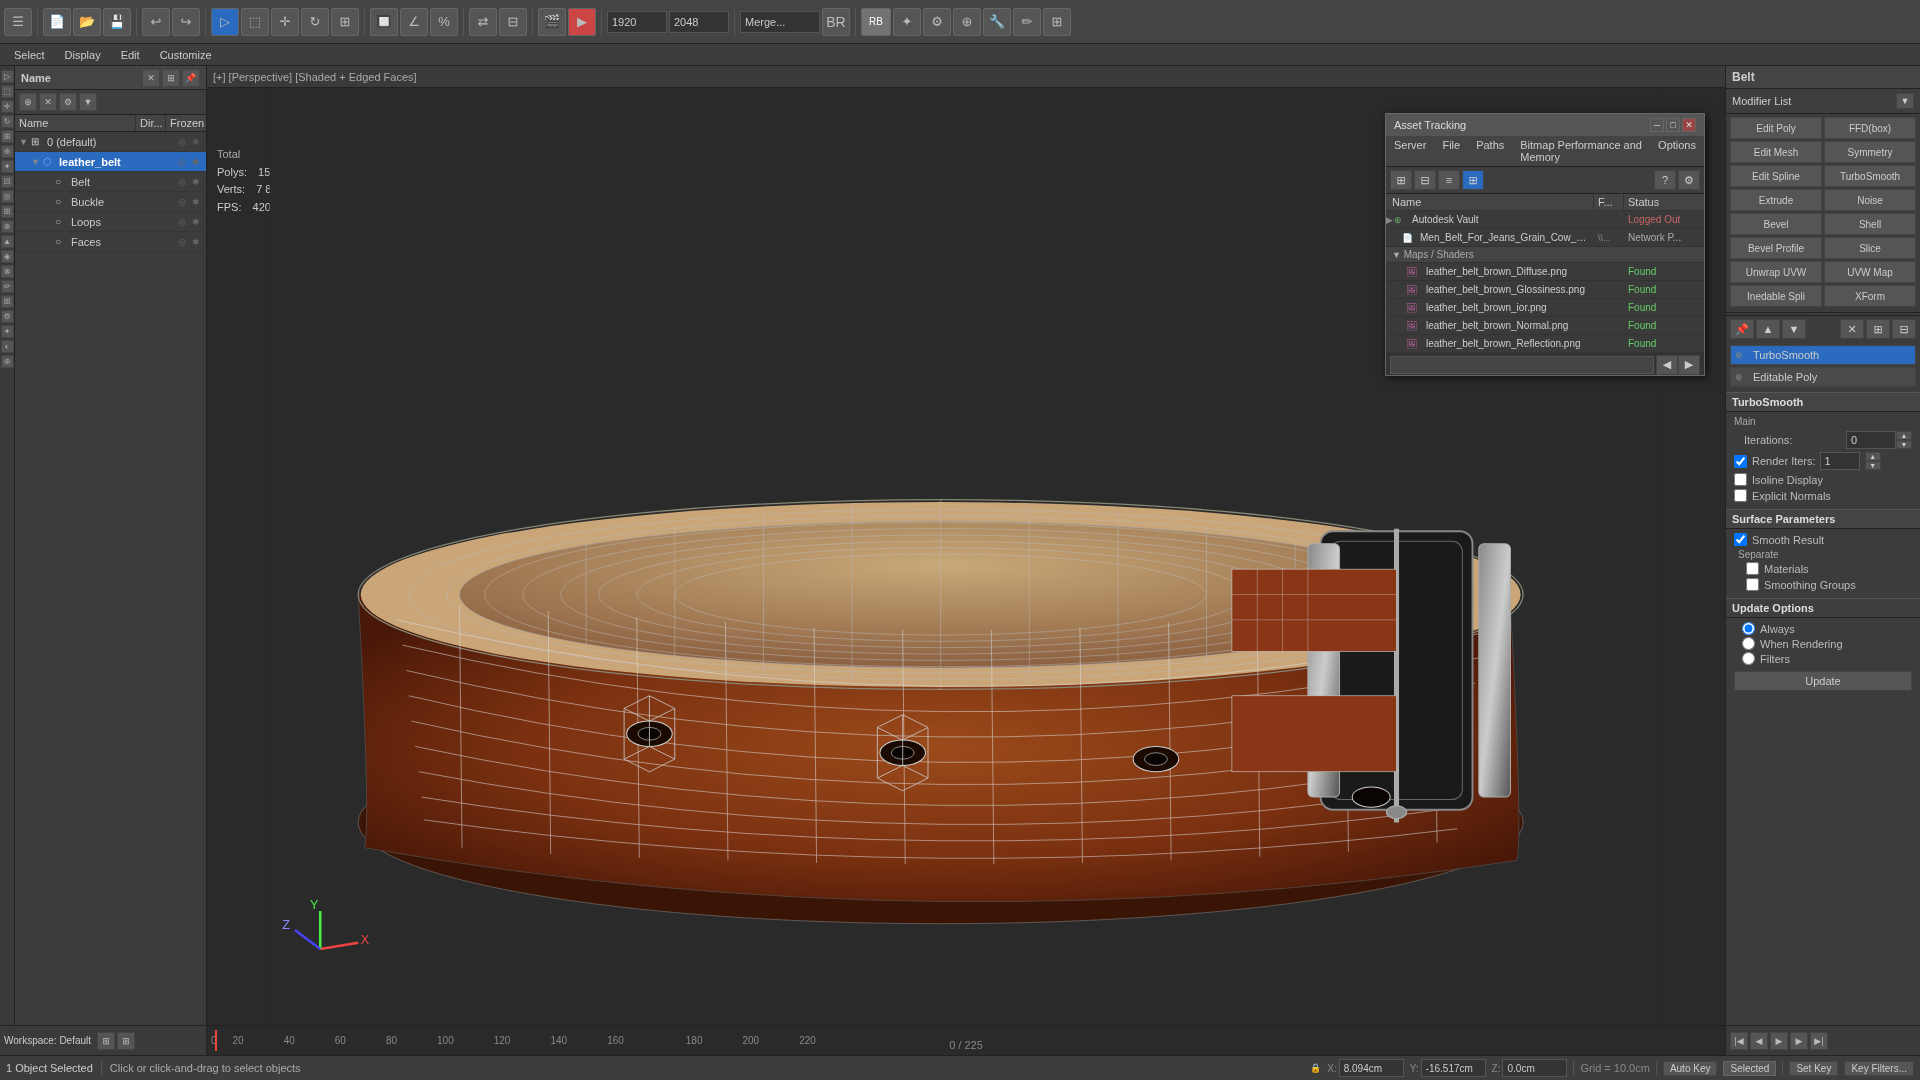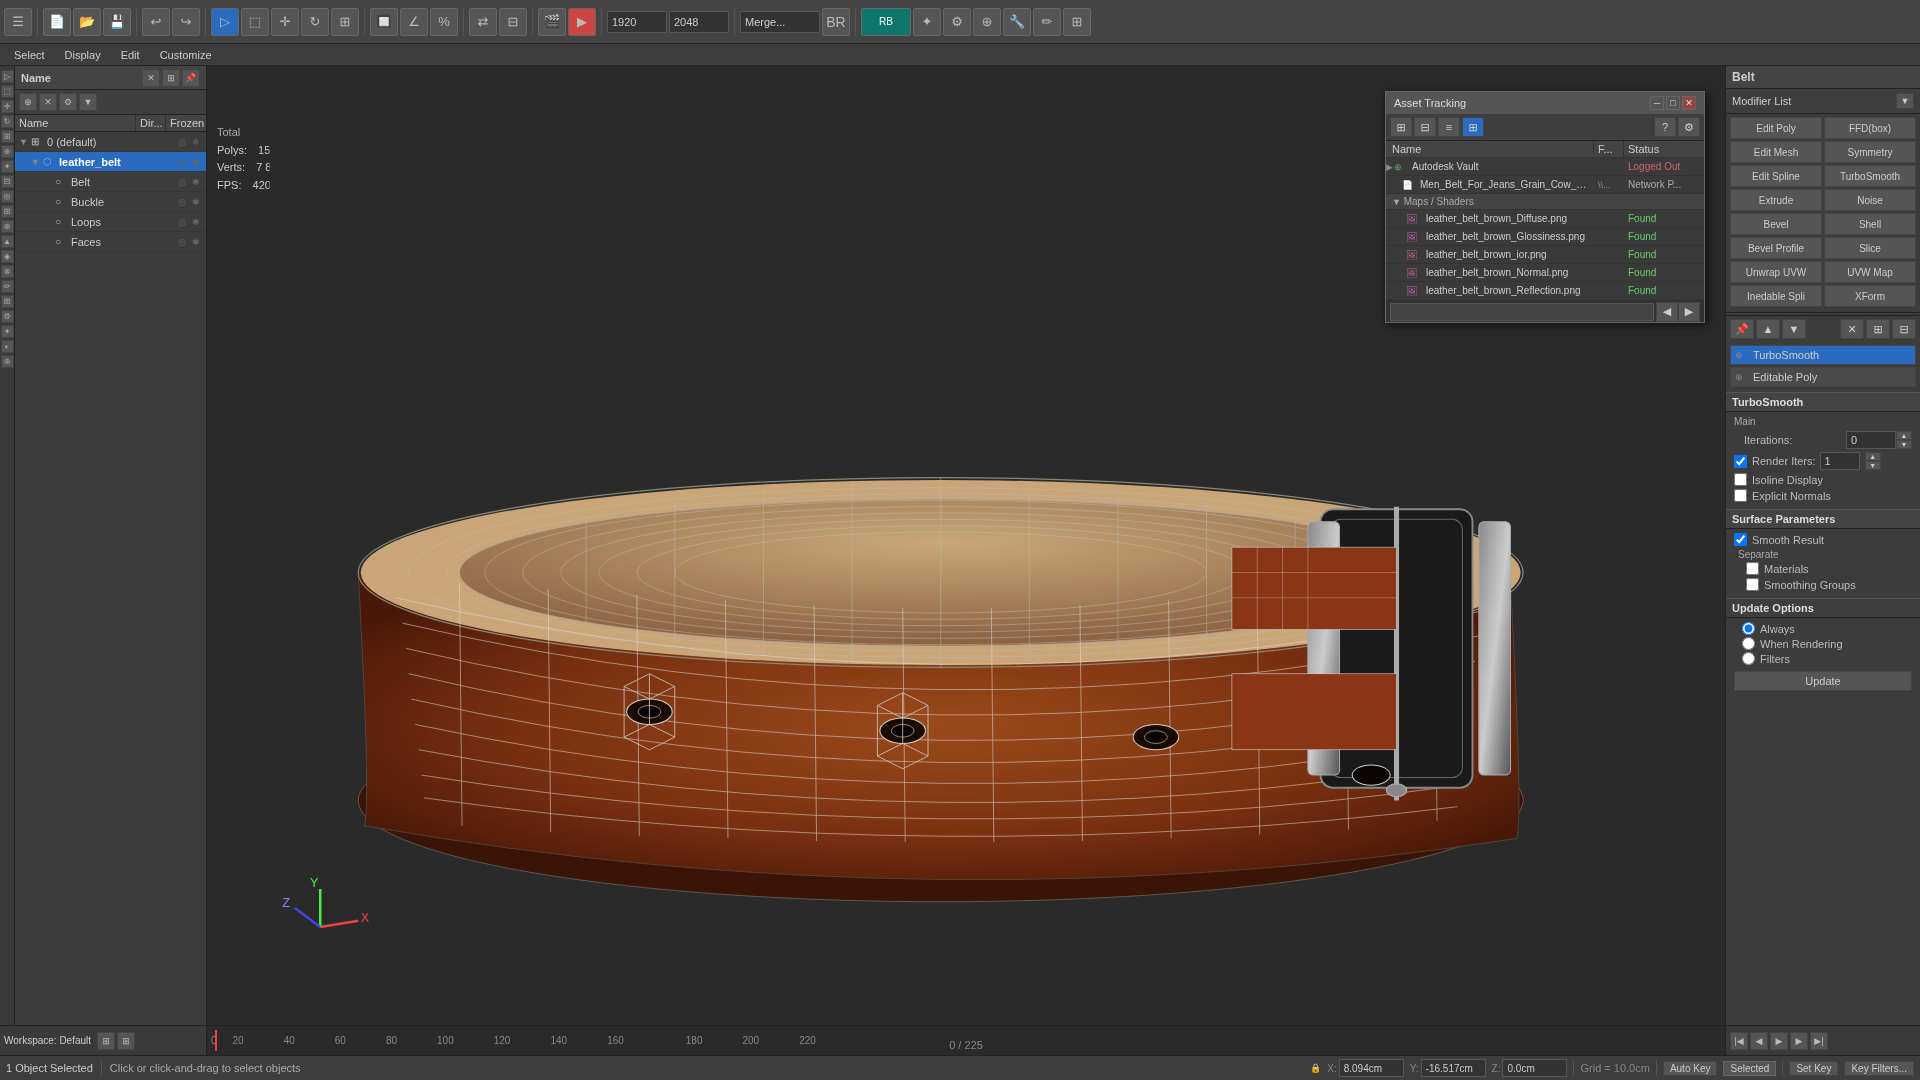--- a/index.html
+++ b/index.html
@@ -542,21 +542,21 @@
   <div class="toolbar-separator"></div>
   <div class="toolbar-icon">🎬</div>
   <div class="toolbar-icon" style="background:#c44;">▶</div>
   <div class="toolbar-separator"></div>
   <input class="toolbar-input" type="text" value="1920" style="">
   <input class="toolbar-input" type="text" value="2048" style="">
   <div class="toolbar-separator"></div>
   <input class="toolbar-input" type="text" value="Merge..." style="width: 80px;">
   <div class="toolbar-icon" style="font-size:14px;">BR</div>
   <div class="toolbar-separator"></div>
-  <div class="toolbar-icon" style="background:#0f766e; color:#fff; font-size:10px; width:50px;">RB</div>
+  <div class="toolbar-icon" style="background:#737373; color:#fff; font-size:10px; width:30px;">RB</div>
   <div class="toolbar-icon">✦</div>
   <div class="toolbar-icon">⚙</div>
   <div class="toolbar-icon">⊕</div>
   <div class="toolbar-icon">🔧</div>
   <div class="toolbar-icon">✏</div>
   <div class="toolbar-icon">⊞</div>
 </div>
 
 <div id="menu-bar">
   <div class="menu-item">Select</div>
@@ -656,20 +656,23 @@
         <span class="tree-expand"></span>
         <span class="tree-icon" style="color:#aaa;">○</span>
         <span class="tree-label">Faces</span>
         <span class="tree-vis">◎</span>
         <span class="tree-freeze">✱</span>
       </div>
     </div>
   </div>
 
   <div id="viewport-container">
+    <div id="viewport-header">
+      <span>[+] [Perspective] [Shaded + Edged Faces]</span>
+    </div>
     <div id="viewport-canvas">
 
       <div id="viewport-stats">
         <div style="color:#aaa;margin-top:48px;">Total</div>
         <div>
           <span>Polys:</span>
           <span style="margin-left:8px;">15 758</span>
         </div>
         <div>
           <span>Verts:</span>
@@ -830,20 +833,27 @@
       </svg>
 
       <div id="asset-tracking">
         <div id="asset-tracking-title">
           <span>Asset Tracking</span>
           <div style="display:flex; gap:2px;">
             <div style="width:14px; height:14px; background:#555; border:1px solid #666; cursor:pointer; display:flex; align-items:center; justify-content:center; font-size:9px;">─</div>
             <div style="width:14px; height:14px; background:#555; border:1px solid #666; cursor:pointer; display:flex; align-items:center; justify-content:center; font-size:9px;">□</div>
             <div style="width:14px; height:14px; background:#944; border:1px solid #666; cursor:pointer; display:flex; align-items:center; justify-content:center; font-size:9px;">✕</div>
           </div>
+        </div>
+        <div id="asset-tracking-menu">
+          <div class="at-menu">Server</div>
+          <div class="at-menu">File</div>
+          <div class="at-menu">Paths</div>
+          <div class="at-menu">Bitmap Performance and Memory</div>
+          <div class="at-menu">Options</div>
         </div>
         <div id="asset-tracking-toolbar">
           <div class="at-btn">⊞</div>
           <div class="at-btn">⊟</div>
           <div class="at-btn">≡</div>
           <div class="at-btn active">⊞</div>
           <div style="margin-left:auto; display:flex; gap:2px;">
             <div class="at-btn">?</div>
             <div class="at-btn">⚙</div>
           </div>

